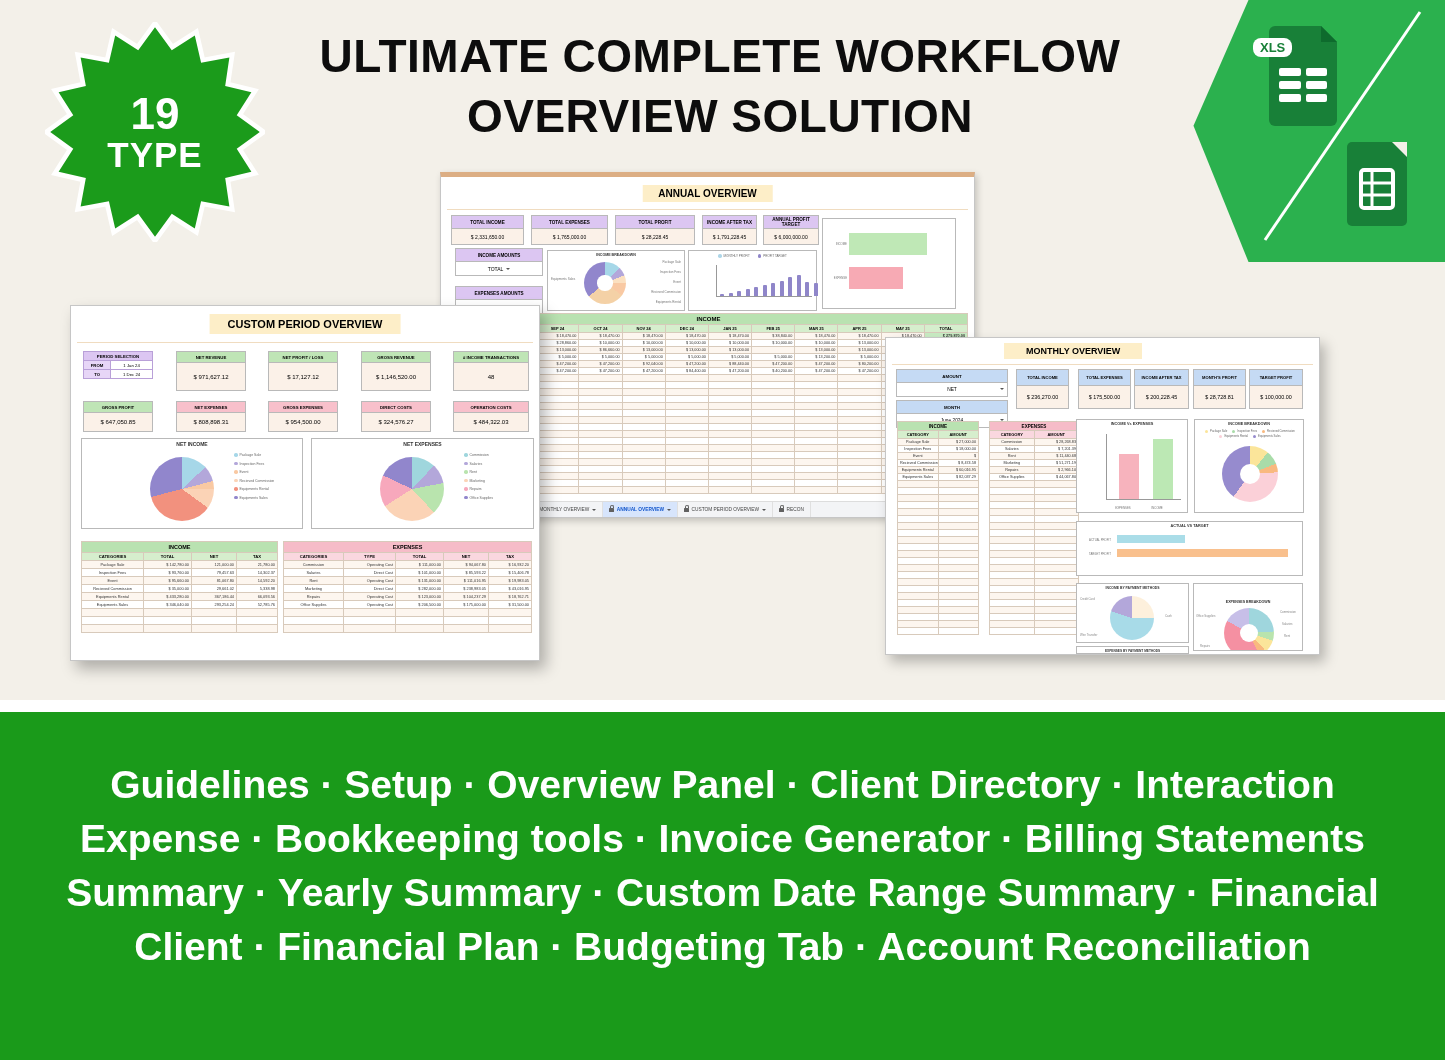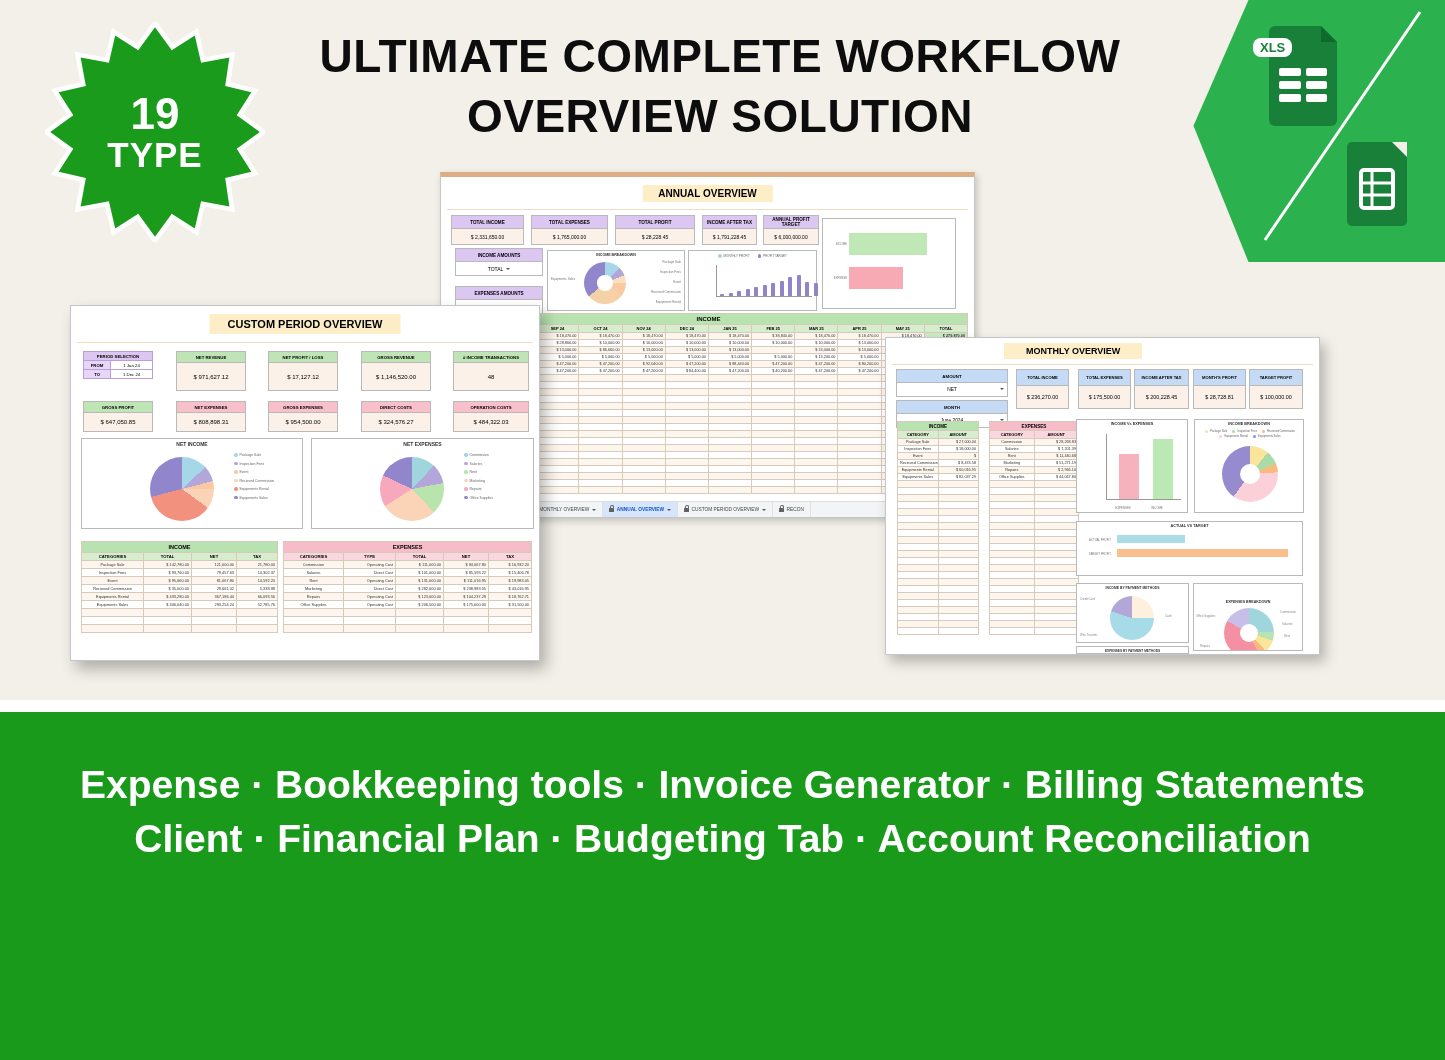--- a/index.html
+++ b/index.html
@@ -1281,16 +1281,18 @@
             <td>&nbsp;</td>
             <td>&nbsp;</td>
             <td>&nbsp;</td>
           </tr>
         </tbody>
     </table>
   </div>
 
   <div class="divider"></div>
   <div class="footer" id="footer" style="background: rgb(26, 154, 26);">
+    <div class="footer-line">Guidelines · Setup · Overview Panel · Client Directory · Interaction</div>
     <div class="footer-line">Expense · Bookkeeping tools  · Invoice Generator · Billing Statements</div>
+    <div class="footer-line">Summary · Yearly Summary · Custom Date Range Summary · Financial</div>
     <div class="footer-line">Client · Financial Plan · Budgeting Tab  · Account Reconciliation</div>
   </div>
 </div>
 
 </body></html>

